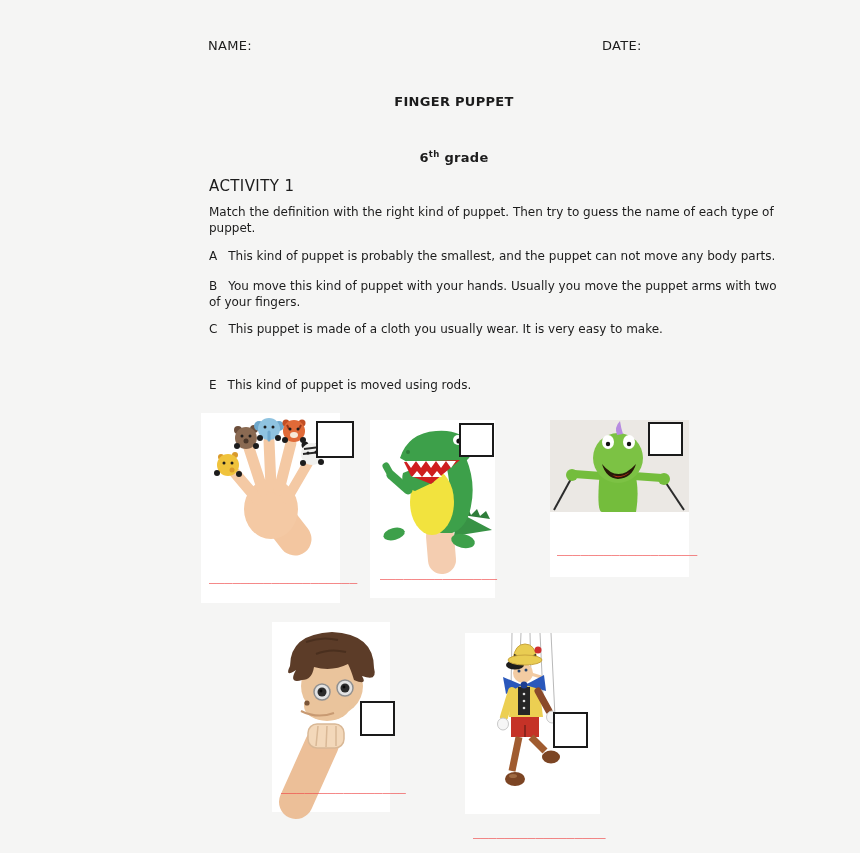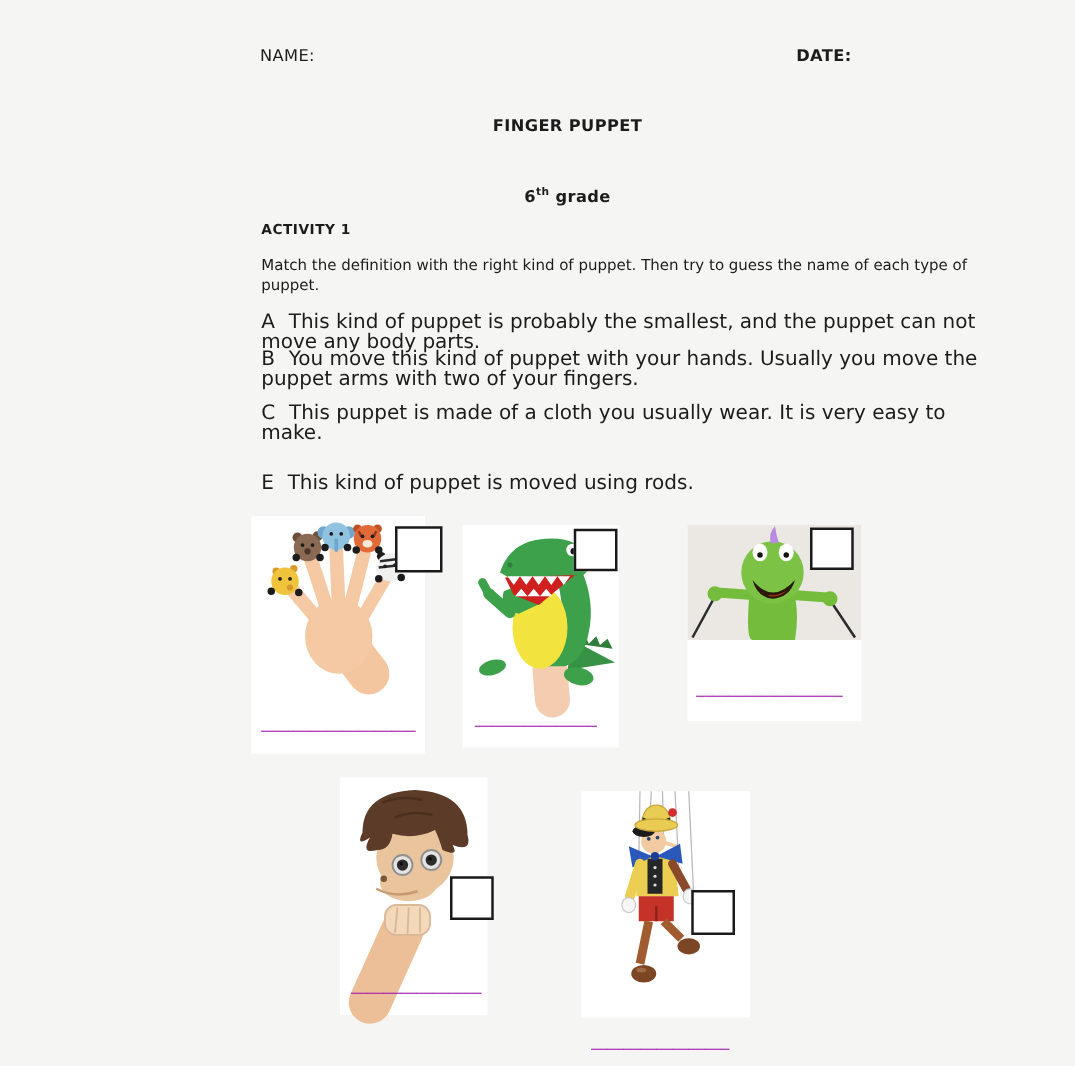--- a/index.html
+++ b/index.html
@@ -12,50 +12,51 @@
     color: #1c1c1c;
     overflow: hidden;
   }
   .abs { position: absolute; margin-left: 12px; }
 
   .hdr-label { font-size: 13px; letter-spacing: .3px; }
   .title-line { left: 24px; width: 836px; text-align: center; font-weight: bold; font-size: 13px; letter-spacing: .3px; }
   .grade-line { font-weight: bold; }
   .grade-line sup { font-size: 8.5px; }
 
-  .activity-heading { font-weight: bold; font-size: 11px; letter-spacing: .4px; text-align: center; }
+  .activity-heading { font-weight: normal; font-size: 15px; letter-spacing: .4px; text-align: center; }
   .para { font-size: 12px; line-height: 15.5px; width: 580px; }
-  .def-item { font-size: 16px; line-height: 15.5px; width: 580px; }
+  .def-item { font-size: 12px; line-height: 15.5px; width: 580px; }
   .def-letter { display: inline-block; padding-right: 11px; }
 
   .card { position: absolute; background: #ffffff; }
   .card svg { position: absolute; left: 0; top: 0; overflow: visible; }
   .answer-box {
     position: absolute;
     background: #ffffff;
     border: 2px solid #1a1a1a;
     z-index: 3;
     font-size: 14px; text-align: center;
   }
   .blank-line {
     position: absolute;
     font-size: 13px;
-    color: #a21caf;
+    color: #ef4444;
     letter-spacing: 0px;
     white-space: nowrap;
     z-index: 2;
+    font-family: Liberation Mono, monospace;
   }
 </style>
 </head>
 <body>
 
 <div class="page">
 
   <div class="abs hdr-label" style="left:196px; top:38px;">NAME:</div>
-  <div class="abs hdr-label" style="left:625px; top:38px;font-weight:bold;">DATE:</div>
+  <div class="abs hdr-label" style="left:590px; top:38px;">DATE:</div>
 
   <div class="abs title-line" style="top:94px;">FINGER PUPPET</div>
   <div class="abs title-line grade-line" style="top:149px;"><span>6</span><sup>th</sup><span> grade</span></div>
 
   <div class="abs activity-heading" style="left:197px; top:177px;">ACTIVITY 1</div>
   <div class="abs para" style="left:197px; top:205px;">Match the definition with the right kind of puppet. Then try to guess the name of each type of puppet.</div>
 
   <div class="abs def-item" style="left:197px; top:249px;"><span class="def-letter">A</span><span>This kind of puppet is probably the smallest, and the puppet can not move any body parts.</span></div>
   <div class="abs def-item" style="left:197px; top:279px;"><span class="def-letter">B</span><span>You move this kind of puppet with your hands. Usually you move the puppet arms with two of your fingers.</span></div>
   <div class="abs def-item" style="left:197px; top:322px;"><span class="def-letter">C</span><span>This puppet is made of a cloth you usually wear. It is very easy to make.</span></div>

